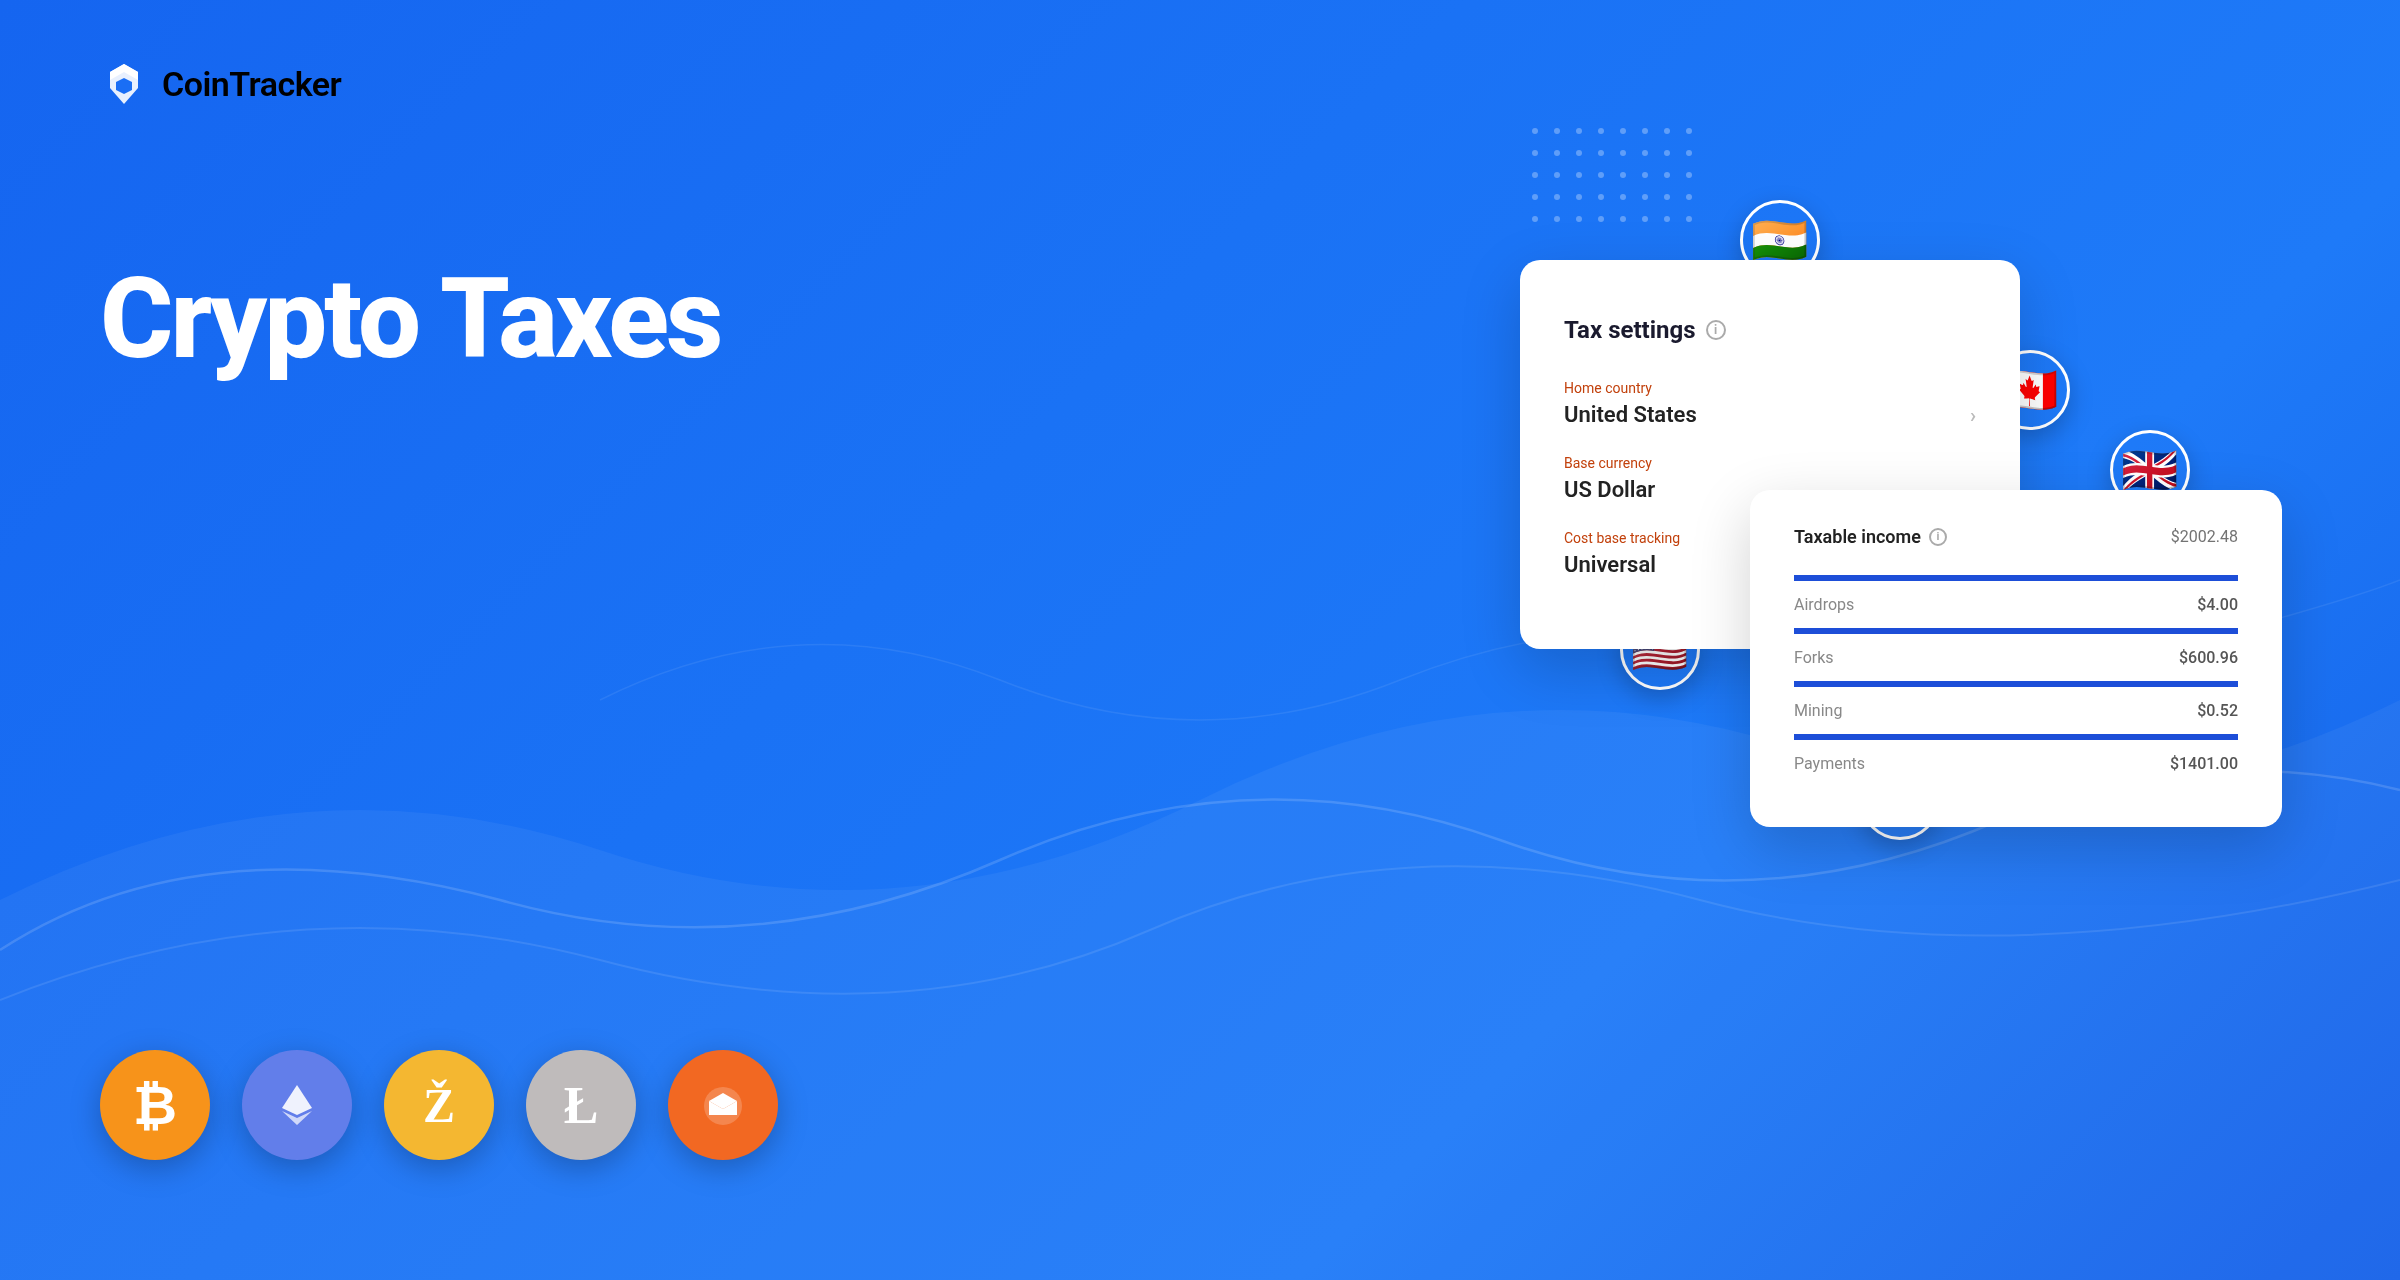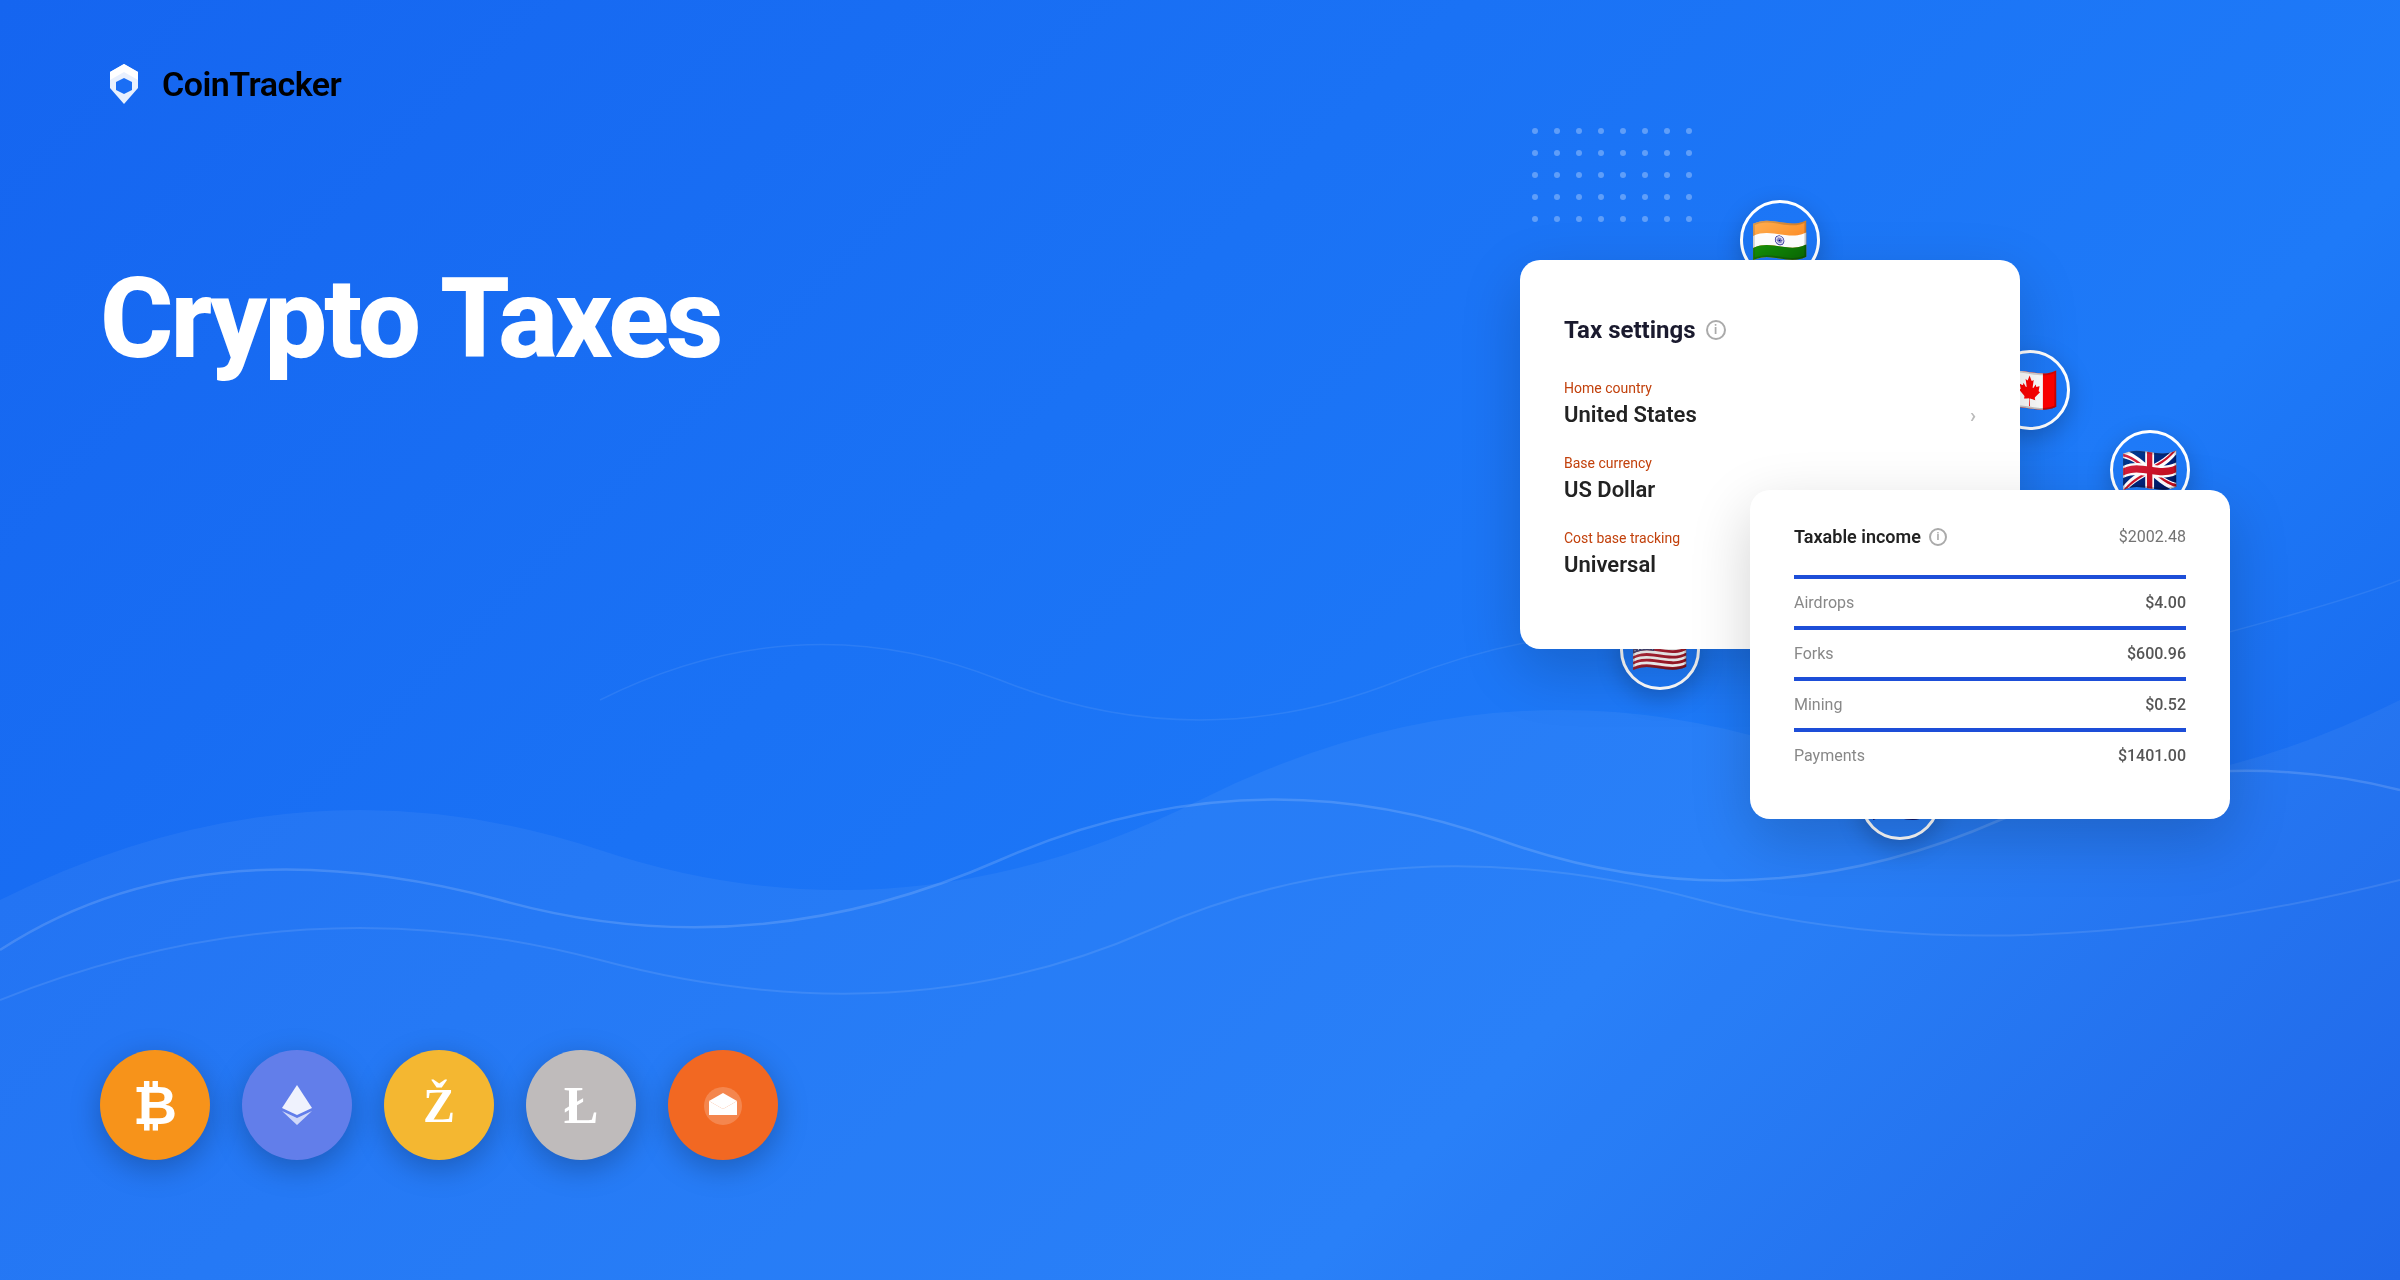--- a/index.html
+++ b/index.html
@@ -170,21 +170,21 @@
     .chevron-right {
       color: #bbb;
       font-size: 20px;
     }
 
     
     .income-card {
       position: absolute;
       top: 290px;
       left: 230px;
-      width: 480px;
+      width: 532px;
       background: white;
       border-radius: 20px;
       padding: 36px 44px 40px;
       box-shadow: 0 20px 60px rgba(0,0,0,0.18);
     }
     .income-header {
       display: flex;
       justify-content: space-between;
       align-items: center;
       margin-bottom: 28px;
@@ -200,21 +200,21 @@
     .income-amount {
       font-size: 16px;
       font-weight: 400;
       color: #737373;
     }
     .income-row {
       display: flex;
       justify-content: space-between;
       align-items: center;
       padding: 14px 0;
-      border-top: 4px solid #1d4ed8;
+      border-top: 6px solid #1d4ed8;
     }
     .income-row-label {
       font-size: 16px;
       color: #888;
     }
     .income-row-value {
       font-size: 16px;
       color: #555;
       font-weight: 500;
     }

